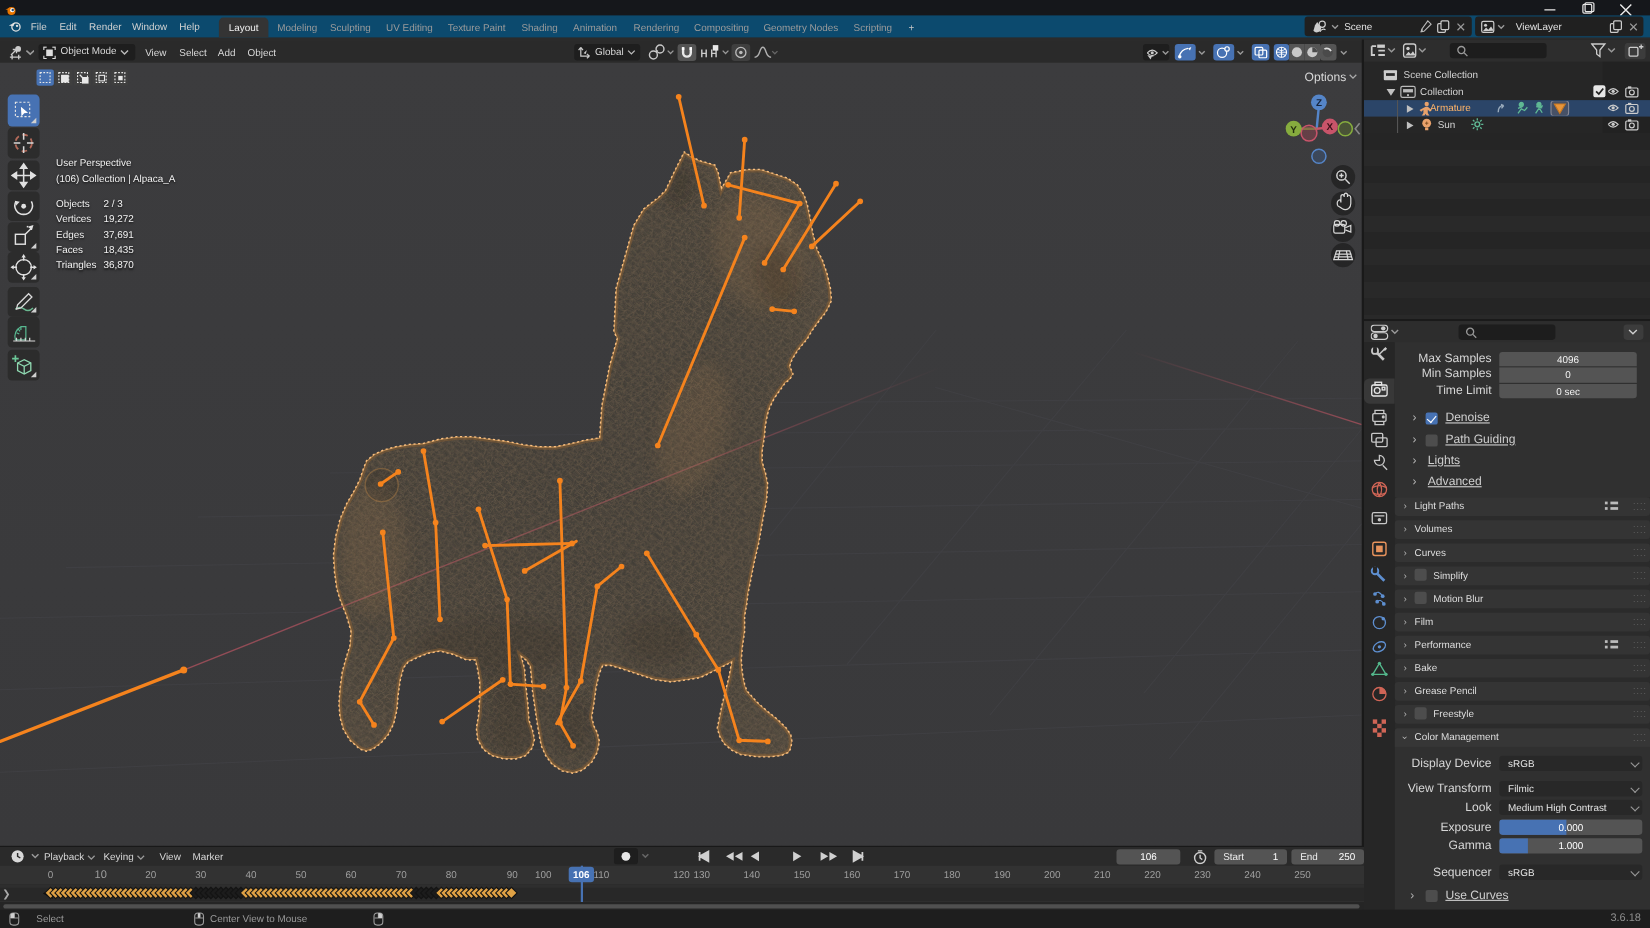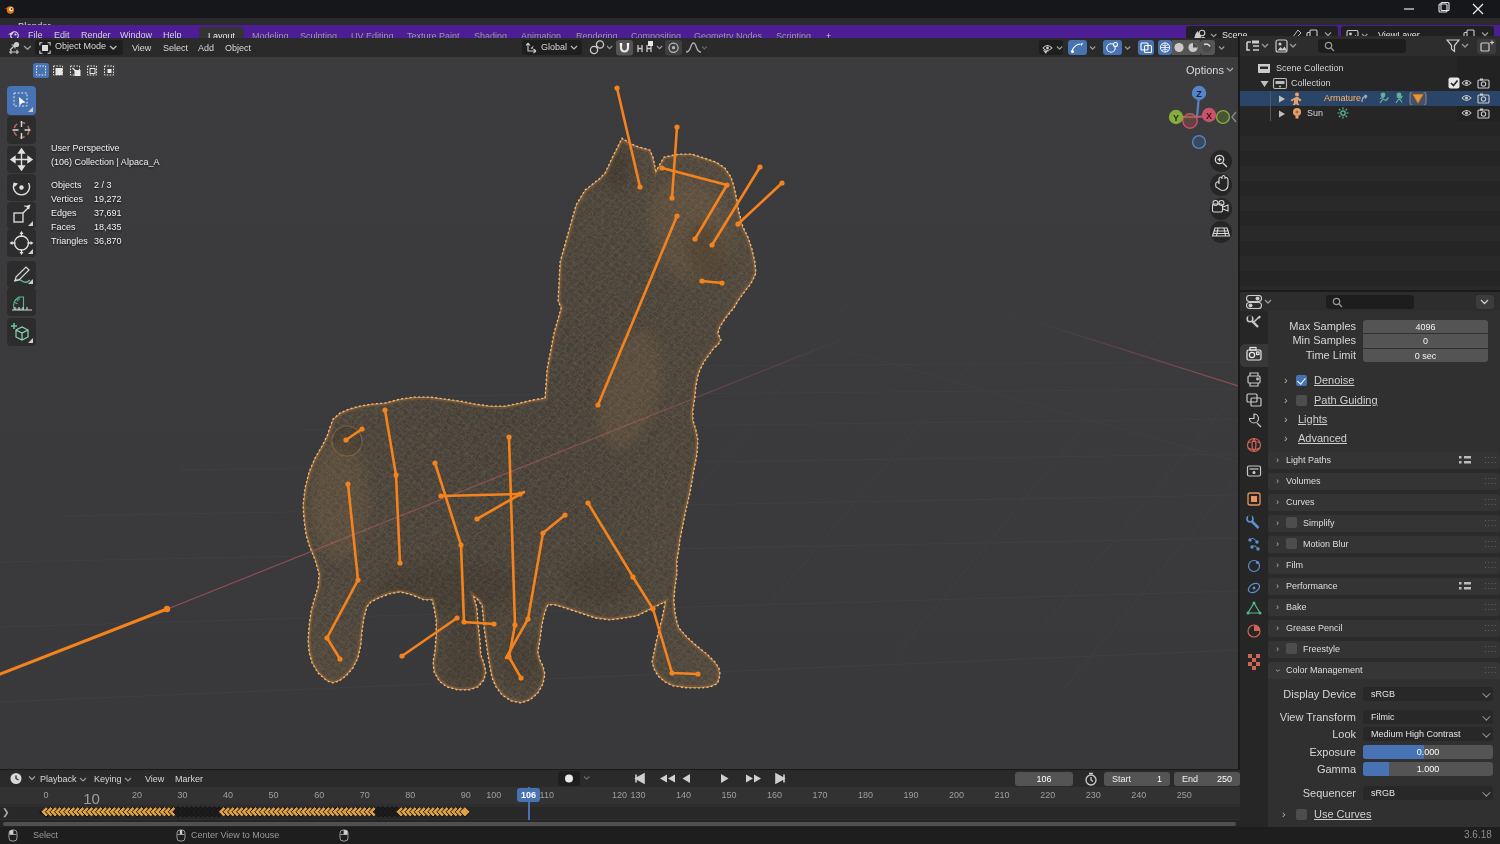--- a/index.html
+++ b/index.html
@@ -4,21 +4,21 @@
 <style>
   * { margin:0; padding:0; box-sizing:border-box; }
   html,body { width:1500px; height:844px; overflow:hidden; background:#2b2b2b;
     font-family:"Liberation Sans", sans-serif; }
   .abs { position:absolute; }
   #stage { position:relative; width:1500px; height:844px; }
   
   #titlebar { left:0; top:0; width:1500px; height:18px; background:#15171b; }
   #titlebar .t { position:absolute; left:18px; top:20px; font-size:9.5px; color:#dcdcdc; }
   
-  #menubar { left:0; top:25px; width:1500px; height:20px; background:#4c1d95; }
+  #menubar { left:0; top:14px; width:1500px; height:20px; background:#0c4a6e; }
   .menu { position:absolute; top:5px; font-size:9px; color:#d2d2d2; }
   .wtab { position:absolute; top:2px; height:18px; line-height:19px; font-size:9px; color:#9b9b9b; padding:0 9px; }
   .wtab.act { background:#343434; color:#f0f0f0; border-radius:4px 4px 0 0; }
   
   #vphead { left:0; top:38px; width:1238px; height:19px; background:#2a2a2a; }
   .hbtn { position:absolute; top:2px; height:15px; background:#1e1e1e; border-radius:3px; color:#d8d8d8; font-size:9px; }
   .htext { position:absolute; top:4.5px; font-size:9px; color:#d8d8d8; }
   
   #viewport { left:0; top:57px; width:1238px; height:712px; background:linear-gradient(#3c3c3e, #39393b); overflow:hidden; }
   
@@ -620,21 +620,21 @@
       </svg>
     </div>
     <div class="abs" style="left:0;top:55px;width:260px;height:15px;background:#2b4568">
       <svg class="abs" style="left:38px;top:4px" width="8" height="8">
             <path d="M1 0.5 l6 3.5 l-6 3.5 Z" fill="#c0c0c0"></path>
           </svg>
       <svg class="abs" style="left:50px;top:1px" width="14" height="13" fill="#e8a16b">
             <circle cx="7" cy="2.5" r="2"></circle>
             <path d="M6 5 h2 l3.5 3 -1.5 1.5 -2-1.8 0 3 2 3.3 -2 1 -2-3.5 -2 3.5 -2-1 2-3.3 0-3 -2 1.8 -1.5-1.5 Z"></path>
           </svg>
-      <span class="abs" style="left:84px;top:2px;font-size:9px;color:#ffb468">Armature</span>
+      <span class="abs" style="left:60px;top:2px;font-size:9px;color:#ffb468">Armature</span>
       <svg class="abs" style="left:120px;top:1px" width="90" height="13">
         <path d="M2 10 q0-6 5-6 M7 4 l-2.5-1 M7 4 l-2 2.5" stroke="#9ab" stroke-width="1.3" fill="none"></path>
         <g stroke="#5fb894" stroke-width="1.2" fill="none">
           <circle cx="23" cy="3" r="1.8" fill="#5fb894"></circle>
               <path d="M20 11 l3-4 3 1.5 2.5-3 M20 6.5 l4-1.5"></path>
           <circle cx="39" cy="3" r="1.8" fill="#5fb894"></circle>
               <path d="M36 11 l3-4.5 M42 10.5 l-2.5-4 M36.5 5 l5.5 1 M42.5 4 l-3 2"></path>
         </g>
         <rect x="50" y="-0.5" width="16" height="14" rx="3" fill="#5a5a66" fill-opacity="0.6" stroke="#8a8a96" stroke-width="1"></rect>
         <path d="M53 2.5 h10 l-5 8.5 Z" fill="#e8963c" stroke="#c87820" stroke-width="1"></path>
@@ -888,21 +888,21 @@
       <svg class="abs" style="left:1084px;top:2px" width="14" height="14">
           <circle cx="7" cy="8" r="5" fill="none" stroke="#ccc" stroke-width="1.3"></circle>
           <path d="M7 5 v3 l2 1.5 M5 1.5 h4" stroke="#ccc" stroke-width="1.3" fill="none"></path>
         </svg>
       <div class="abs" style="left:1104px;top:1.5px;width:66px;height:14px;background:#545454;border-radius:3px;color:#eee;font-size:9px;line-height:14px"><span style="padding-left:8px">Start</span><span style="float:right;padding-right:8px;color:#fff">1</span></div>
       <div class="abs" style="left:1174px;top:1.5px;width:66px;height:14px;background:#545454;border-radius:3px;color:#eee;font-size:9px;line-height:14px"><span style="padding-left:8px">End</span><span style="float:right;padding-right:8px;color:#fff">250</span></div>
     </div>
 
     <div class="abs" style="left:0;top:18px;width:1240px;height:17px;background:#323232" id="ruler">
         <span style="position:absolute;left:31.0px;top:3px;width:30px;text-align:center;font-size:9px;color:#9f9f9f">0</span>
-        <span style="position:absolute;left:76.5px;top:3px;width:30px;text-align:center;font-size:15px;color:#9f9f9f">10</span>
+        <span style="position:absolute;left:76.5px;top:3px;width:30px;text-align:center;font-size:10px;color:#9f9f9f">10</span>
         <span style="position:absolute;left:122.1px;top:3px;width:30px;text-align:center;font-size:9px;color:#9f9f9f">20</span>
         <span style="position:absolute;left:167.6px;top:3px;width:30px;text-align:center;font-size:9px;color:#9f9f9f">30</span>
         <span style="position:absolute;left:213.1px;top:3px;width:30px;text-align:center;font-size:9px;color:#9f9f9f">40</span>
         <span style="position:absolute;left:258.6px;top:3px;width:30px;text-align:center;font-size:9px;color:#9f9f9f">50</span>
         <span style="position:absolute;left:304.2px;top:3px;width:30px;text-align:center;font-size:9px;color:#9f9f9f">60</span>
         <span style="position:absolute;left:349.7px;top:3px;width:30px;text-align:center;font-size:9px;color:#9f9f9f">70</span>
         <span style="position:absolute;left:395.2px;top:3px;width:30px;text-align:center;font-size:9px;color:#9f9f9f">80</span>
         <span style="position:absolute;left:440.8px;top:3px;width:30px;text-align:right;font-size:9px;color:#9f9f9f">90</span>
         <span style="position:absolute;left:486.3px;top:3px;width:30px;font-size:9px;color:#9f9f9f">100</span>
         <span style="position:absolute;left:531.8px;top:3px;width:30px;text-align:center;font-size:9px;color:#9f9f9f">110</span>

